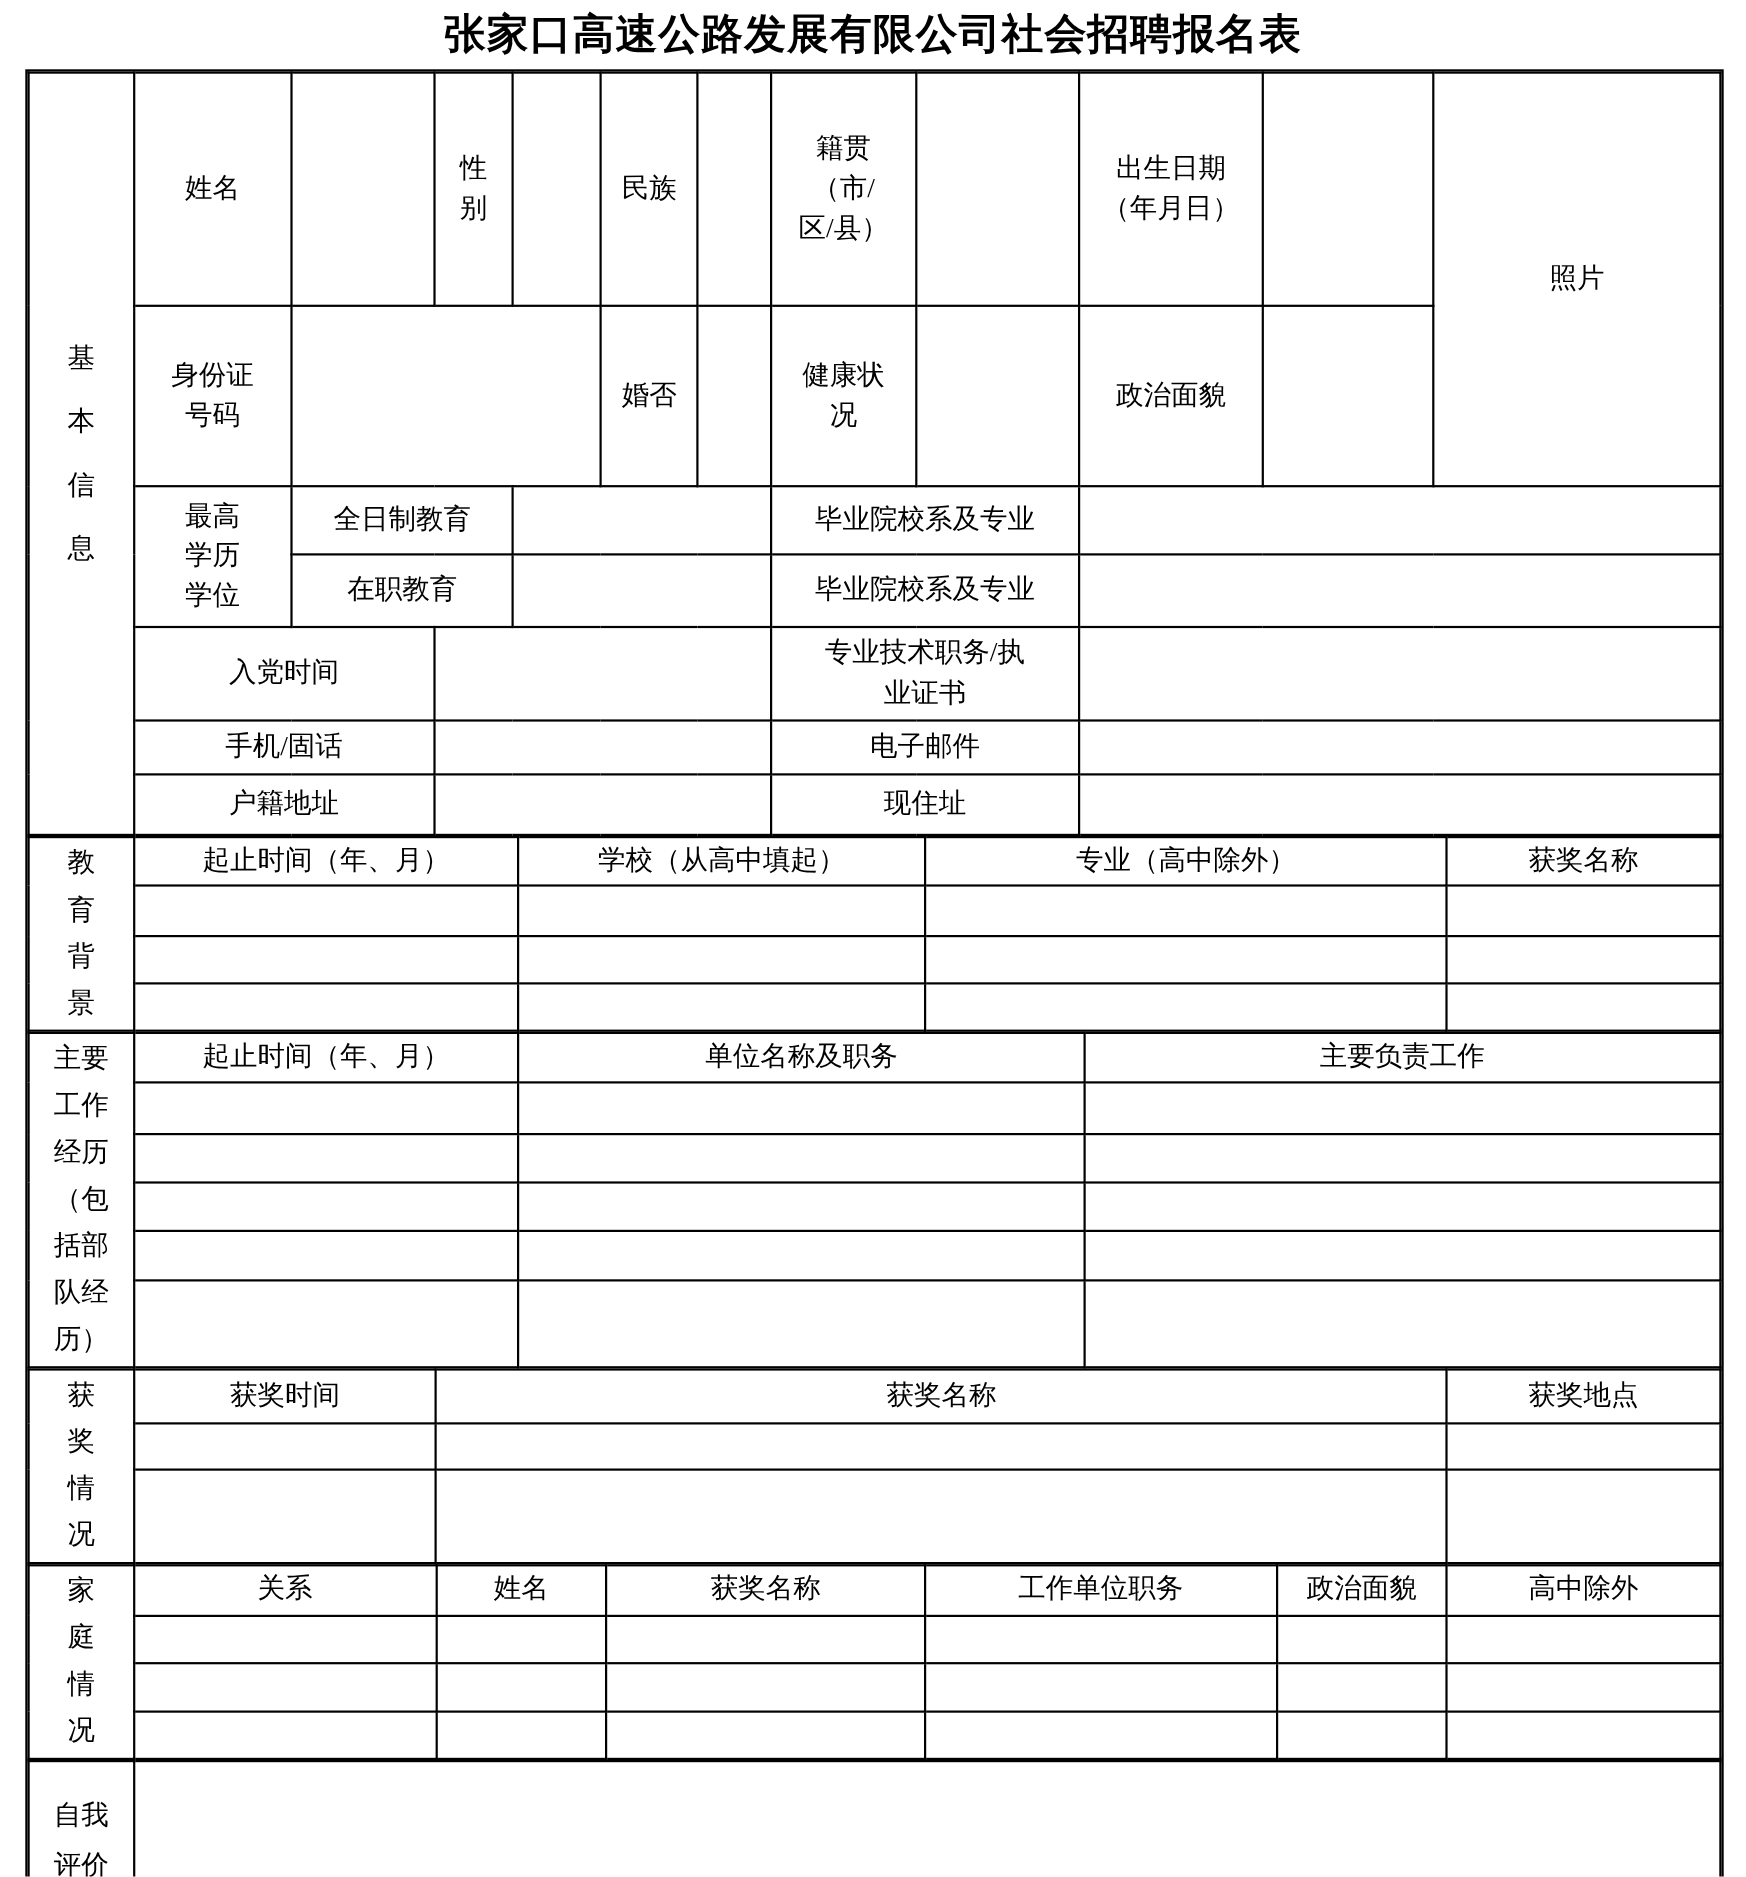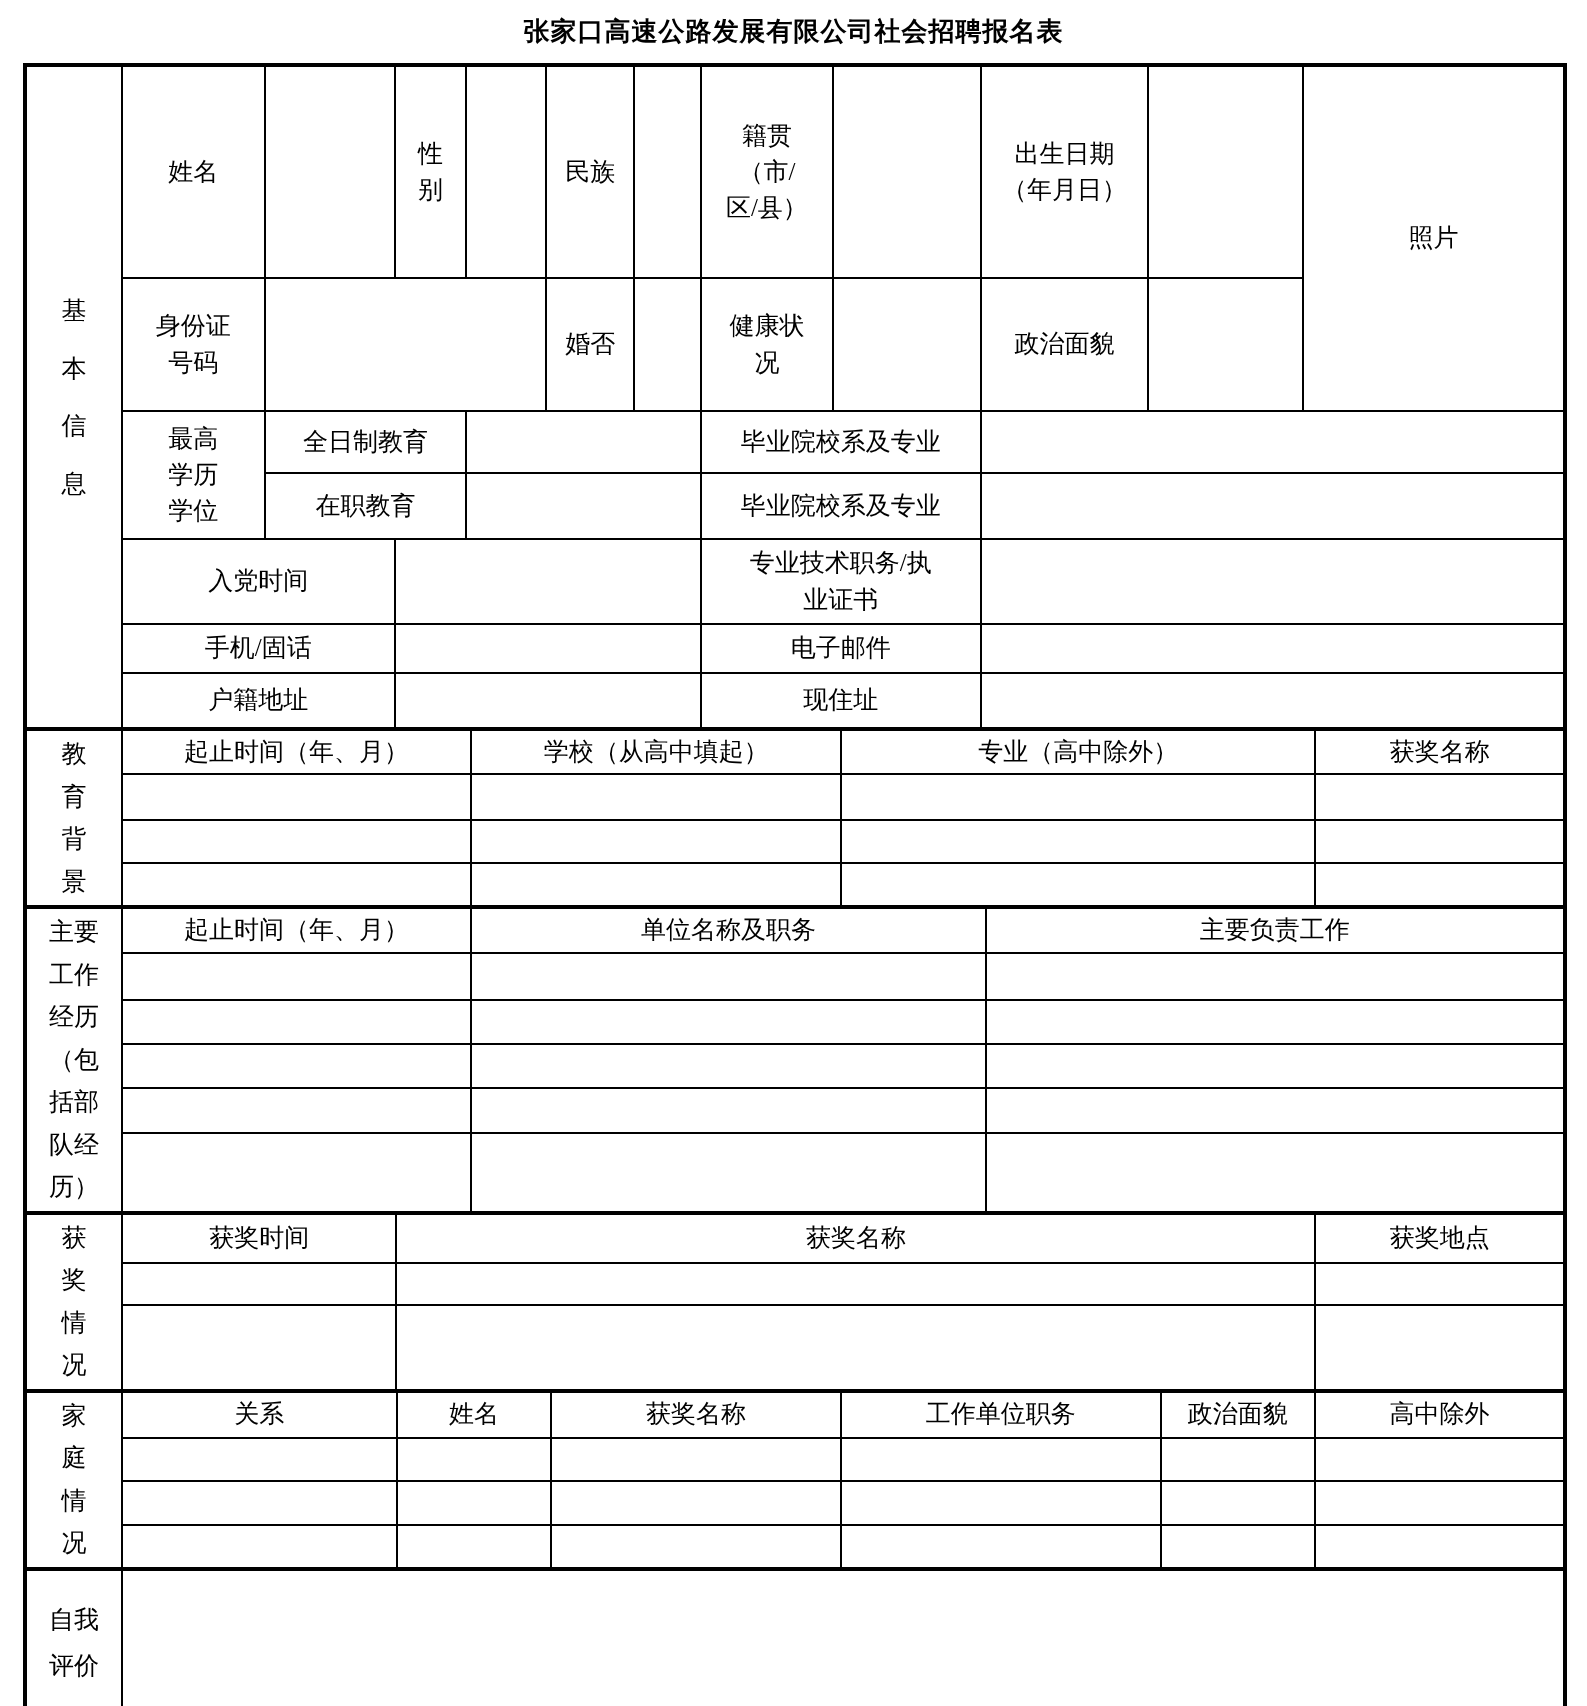--- a/index.html
+++ b/index.html
@@ -3,21 +3,21 @@
 <meta charset="utf-8">
 <style>
   html,body{margin:0;padding:0;background:#ffffff;}
   body{
     width:1587px;height:1706px;
     font-family:"Liberation Serif","DejaVu Serif",serif;
     color:#000;
   }
   .page-title{
     height:63px;display:flex;align-items:center;justify-content:center;
-    font-size:26px;font-weight:bold;letter-spacing:1px;
+    font-size:38px;font-weight:bold;letter-spacing:1px;
   }
   .form{
     margin-left:23px;width:1540px;border:2px solid #000;box-sizing:content-box;
   }
   table{width:100%;border-collapse:collapse;table-layout:fixed;}
   table + table{border-top:2px solid #000;}
   td{
     border:2px solid #000;
     text-align:center;vertical-align:middle;
     font-size:25px;line-height:1.45;
@@ -67,21 +67,21 @@
       <td></td>
       <td>籍贯
 （市/
 区/县）</td>
       <td></td>
       <td>出生日期
 （年月日）</td>
       <td></td>
       <td rowspan="2">照片</td>
     </tr>
-    <tr style="height:133px">
+    <tr style="height:164px">
       <td>身份证
 号码</td>
       <td colspan="3"></td>
       <td>婚否</td>
       <td></td>
       <td>健康状
 况</td>
       <td></td>
       <td>政治面貌</td>
       <td></td>

